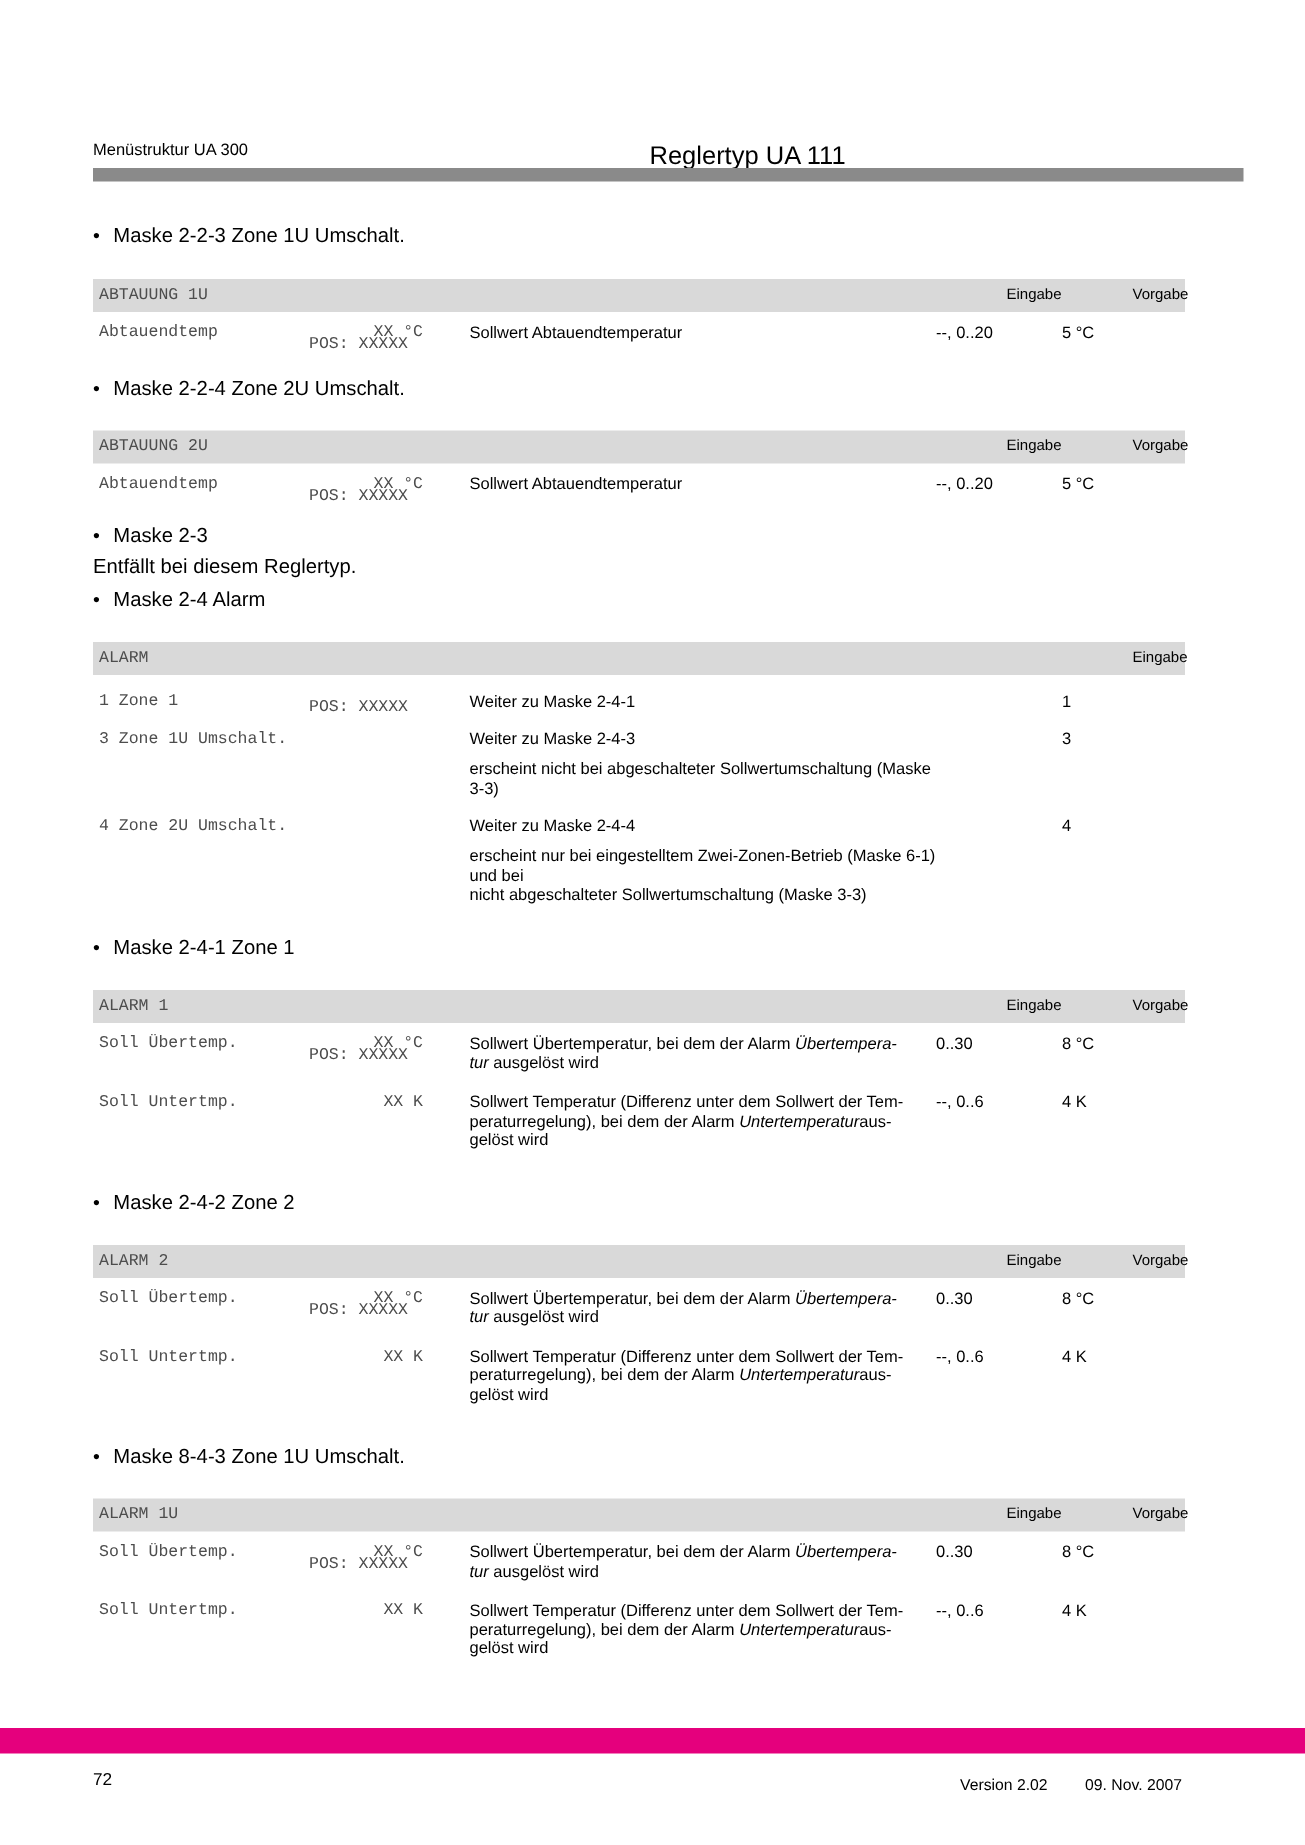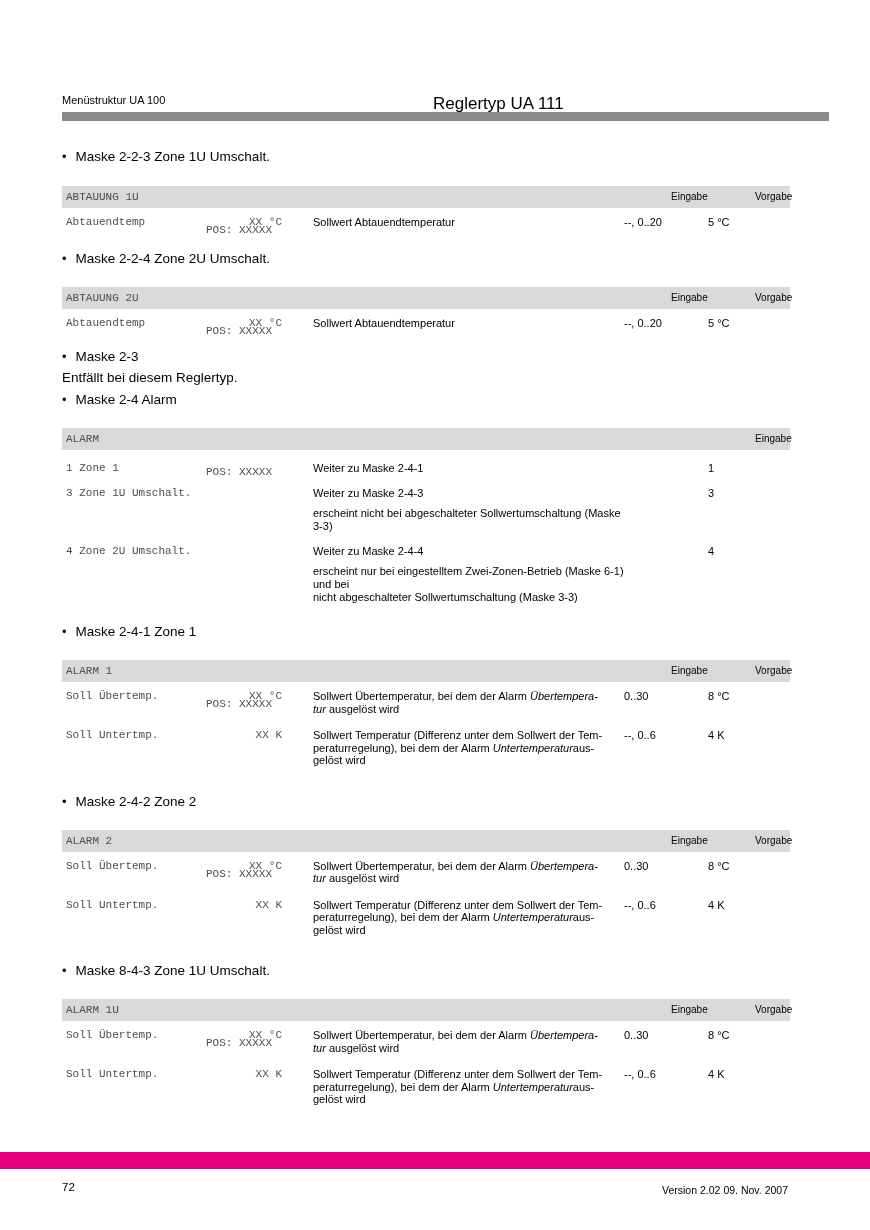--- a/index.html
+++ b/index.html
@@ -43,27 +43,27 @@
   .para{margin-top:7px;}
   .para:first-child{margin-top:0;}
   .i{font-style:italic;}
   .c-eingabe{position:absolute;left:562px;top:var(--pt);font-size:11px;line-height:13px;}
   .dtable.single .c-eingabe{left:646px;}
   .c-vorgabe{position:absolute;left:646px;top:var(--pt);font-size:11px;line-height:13px;}
 
   
   .bottom-bar{position:absolute;left:0;top:1152px;width:870px;height:17px;background:#e5007d;}
   .page-num{position:absolute;left:62px;top:1181px;font-size:11.5px;}
-  .version-line{position:absolute;right:82px;top:1184px;font-size:10.5px;display:flex;gap:3px;margin-left:40px;}
+  .version-line{position:absolute;right:82px;top:1184px;font-size:10.5px;display:flex;gap:25px;margin-left:40px;}
 </style>
 </head>
 <body>
 
 <div class="page">
-  <div class="pg-header-left">Menüstruktur UA 100</div>
+  <div class="pg-header-left">Menüstruktur UA 300</div>
   <div class="pg-header-center">Reglertyp UA 111</div>
   <div class="top-rule"></div>
 
   <div class="content">
       <div class="heading">
         <span class="bullet">•</span>
         <span>Maske 2-2-3 Zone 1U Umschalt.</span>
       </div>
       <div class="dtable">
         <div class="thead">

